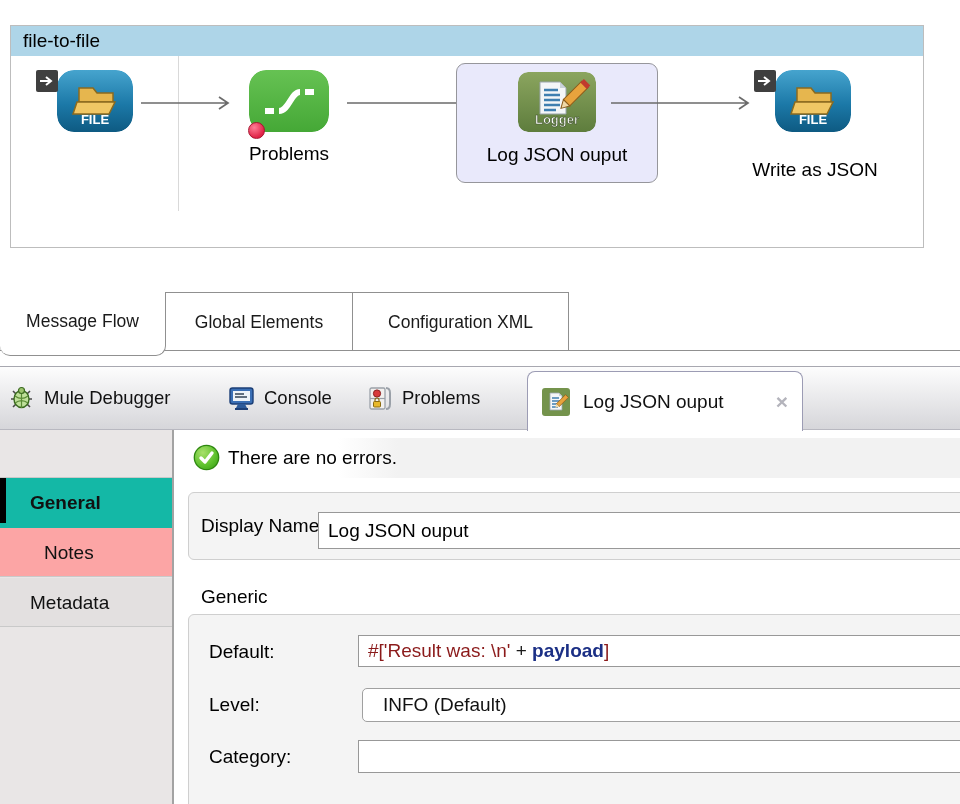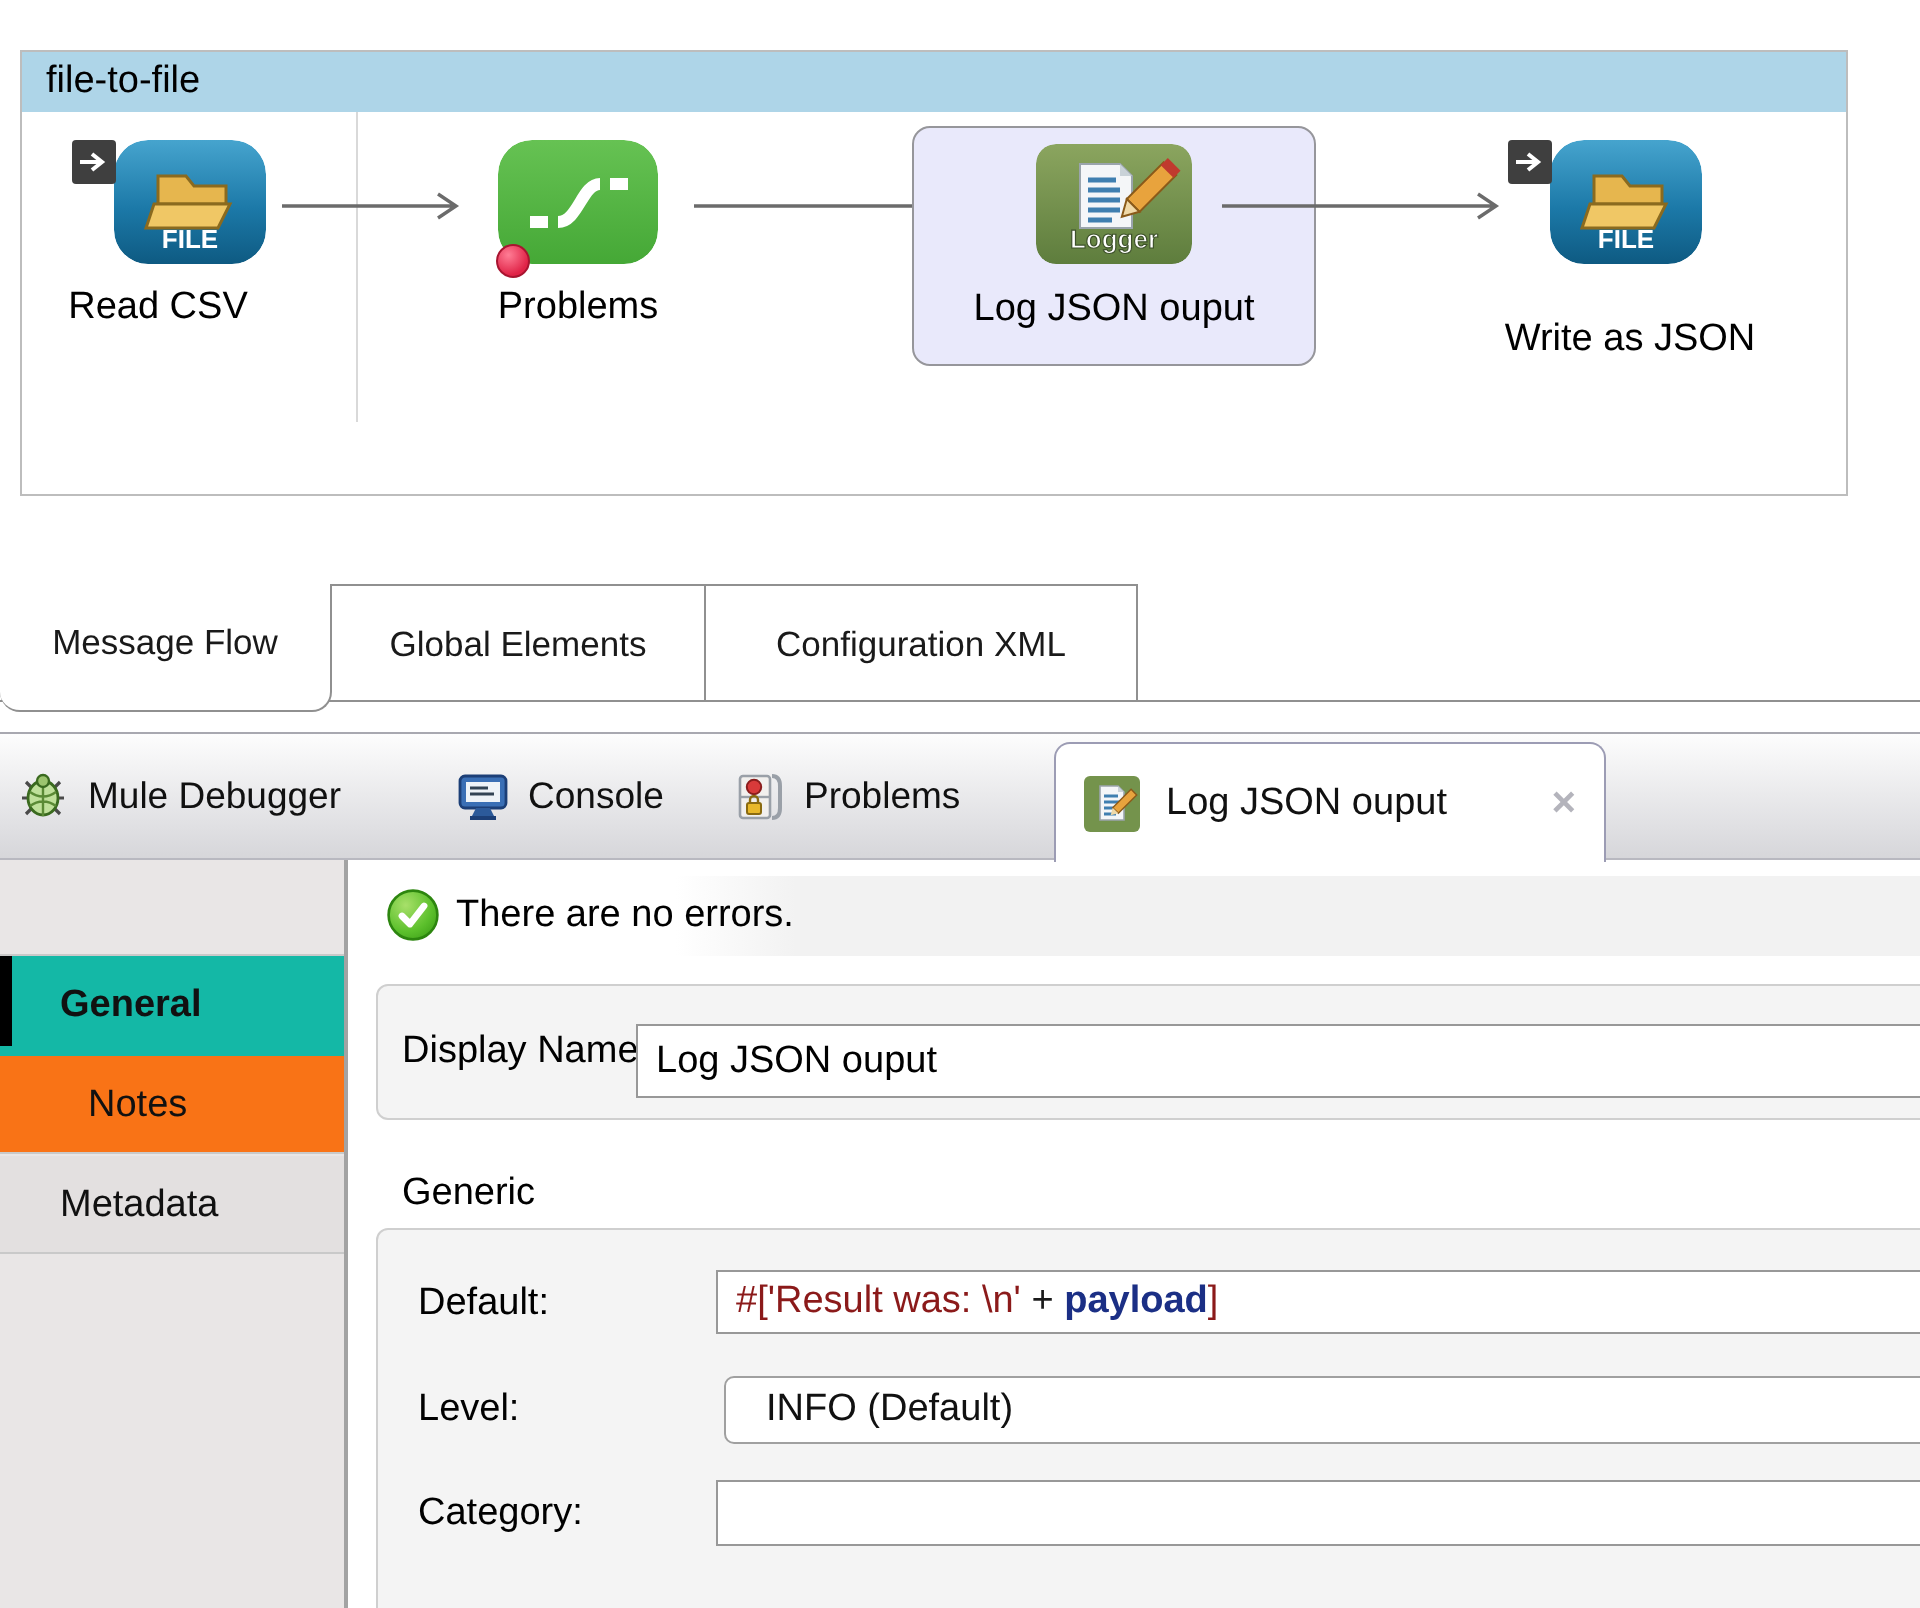--- a/index.html
+++ b/index.html
@@ -48,21 +48,21 @@
     display:flex;align-items:center;z-index:2;box-sizing:border-box;font-size:19px;}
   .ptab-active .ic{margin:0 13px 0 14px;display:inline-flex;}
   .close-x{margin-left:auto;margin-right:14px;color:#b4b4bc;font-size:21px;font-weight:bold;line-height:1;}
 
   
   .sidebar{left:0;top:430px;width:172px;height:374px;background:#e9e6e6;
     border-right:2px solid #a3a3a3;box-sizing:content-box;}
   .side-item{left:0;width:172px;height:49px;line-height:49px;font-size:19px;
     padding-left:30px;box-sizing:border-box;border-bottom:1px solid #c9c9c9;}
   .side-general{top:477px;background:#14b8a6;border-top:1px solid #c9c9c9;font-weight:bold;height:66px;line-height:50px;}
-  .side-notes{top:528px;background:#f97316;padding-left:44px;}
+  .side-notes{top:528px;background:#fca5a5;padding-left:44px;}
   .side-meta{top:578px;background:#e3e0e0;}
   .side-marker{left:0;top:478px;width:6px;height:45px;background:#000;}
 
   .status-strip{left:188px;top:438px;width:772px;height:40px;
     background:linear-gradient(to right,#ffffff 0,#ffffff 150px,#f2f2f2 210px,#f2f2f2 100%);}
   .status-text{left:228px;top:438px;height:40px;line-height:40px;font-size:19px;color:#000;}
 
   .group{background:#f4f4f4;border:1px solid #cfcfcf;border-radius:6px;box-sizing:border-box;}
   .dn-group{left:188px;top:492px;width:792px;height:68px;}
   .gen-group{left:188px;top:614px;width:792px;height:206px;}
@@ -98,21 +98,20 @@
       <path d="M22 18 h14 l4 5 h16 v9 H22 Z" fill="#e6b64e" stroke="#8a6a1f" stroke-width="1.5"></path>
       <path d="M20 32 h38 l-6 12 H16 Z" fill="#f0c765" stroke="#8a6a1f" stroke-width="1.5"></path>
       <text x="38" y="54" text-anchor="middle" font-size="13" font-weight="bold" fill="#fff" font-family="Liberation Sans">FILE</text>
     </svg>
   </div>
   <div class="abs badge" style="left:25px;top:44px;">
     <svg width="22" height="22">
         <path d="M4 11 h10 M10 7 l5 4 -5 4" stroke="#fff" stroke-width="2" fill="none"></path>
       </svg>
   </div>
-  <div class="abs node-label" style="left:0;top:116px;width:136px;">Read CSV</div>
 
   <svg class="abs" style="left:128px;top:69px;" width="96" height="16">
     <path d="M2 8 H88 M80 2 l9 6 -9 6" stroke="#6b6b6b" stroke-width="1.7" fill="none"></path>
   </svg>
 
   <div class="abs" style="left:238px;top:44px;width:80px;height:62px;">
     <svg class="abs squircle" width="80" height="62">
       <defs>
           <linearGradient id="grn" x1="0" y1="0" x2="0" y2="1">
         <stop offset="0" stop-color="#66c253"></stop>

